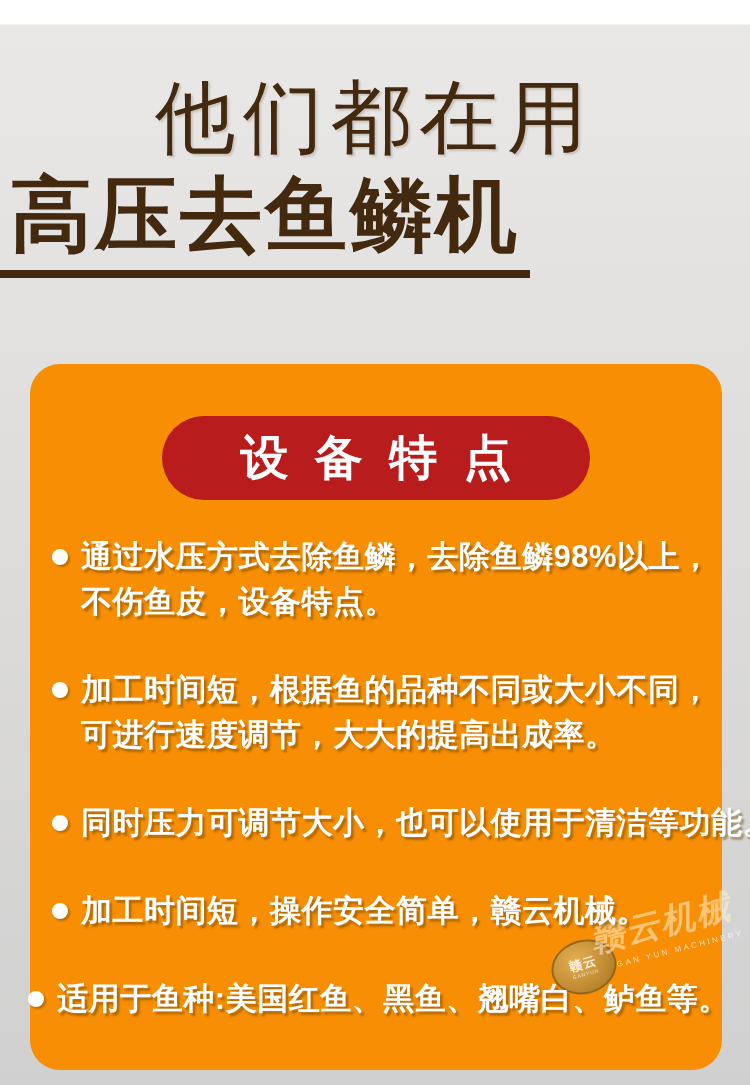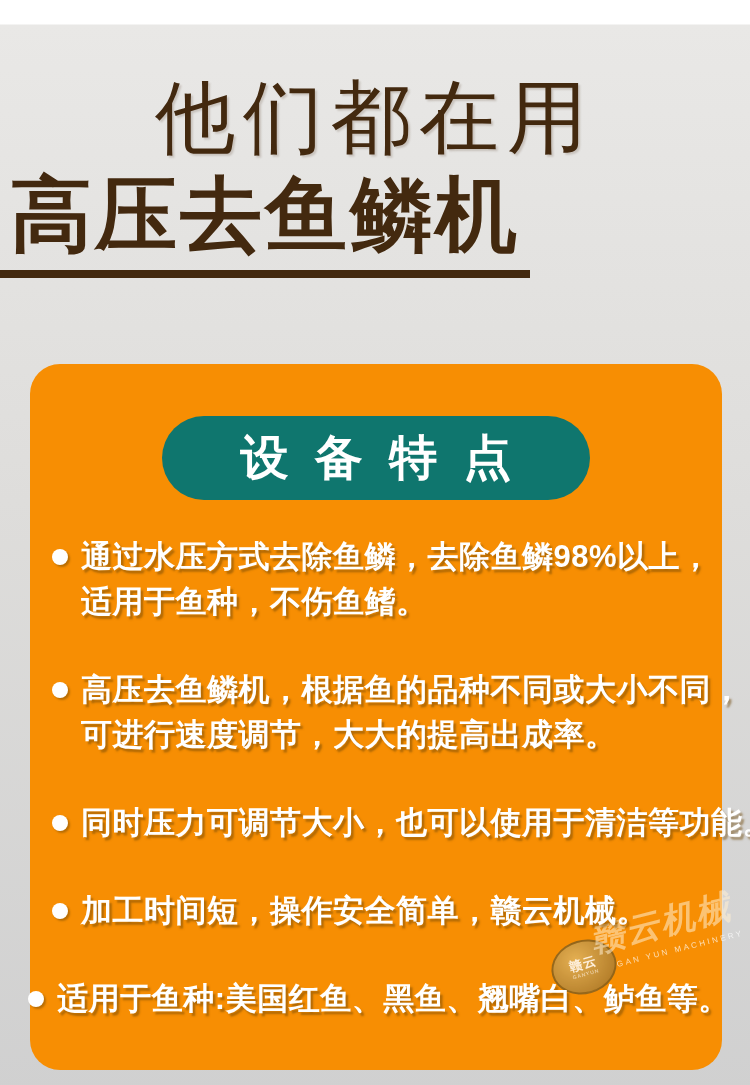--- a/index.html
+++ b/index.html
@@ -52,21 +52,21 @@
     background: #f78e03;
     border-radius: 30px;
   }
 
   .pill {
     position: relative;
     z-index: 2;
     width: 428px;
     height: 84px;
     margin: 52px auto 0;
-    background: #0f766e;
+    background: #b91c1c;
     border-radius: 44px;
     display: flex;
     align-items: center;
     justify-content: center;
   }
   .pill .pill-label {
     color: #ffffff;
     font-size: 48px;
     font-weight: 700;
     letter-spacing: 0.55em;
@@ -186,28 +186,28 @@
     <div class="pill">
       <span class="pill-label">设备特点</span>
     </div>
 
     <ul class="features">
 
       <li class="feature">
         <span class="dot"></span>
         <div class="lines">
           <div>通过水压方式去除鱼鳞，去除鱼鳞98%以上，</div>
-          <div>适用于鱼种，不伤鱼鳍。</div>
-        </div>
-      </li>
-
-      <li class="feature">
-        <span class="dot"></span>
-        <div class="lines">
-          <div>高压去鱼鳞机，根据鱼的品种不同或大小不同，</div>
+          <div>不伤鱼皮，设备特点。</div>
+        </div>
+      </li>
+
+      <li class="feature">
+        <span class="dot"></span>
+        <div class="lines">
+          <div>加工时间短，根据鱼的品种不同或大小不同，</div>
           <div>可进行速度调节，大大的提高出成率。</div>
         </div>
       </li>
 
       <li class="feature">
         <span class="dot"></span>
         <div class="lines">
           <div>同时压力可调节大小，也可以使用于清洁等功能。</div>
         </div>
       </li>

